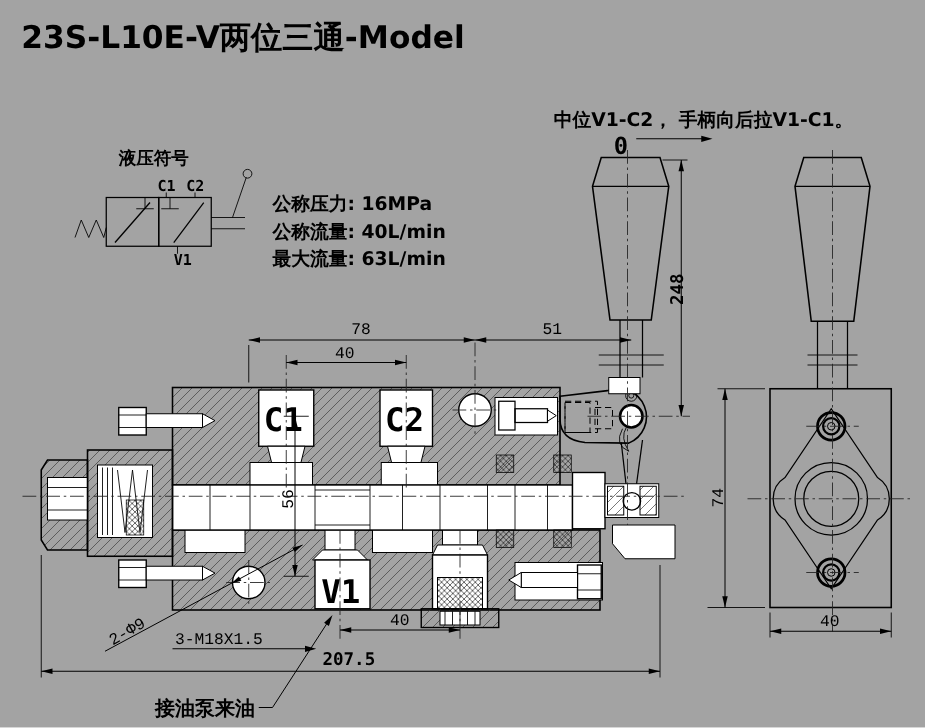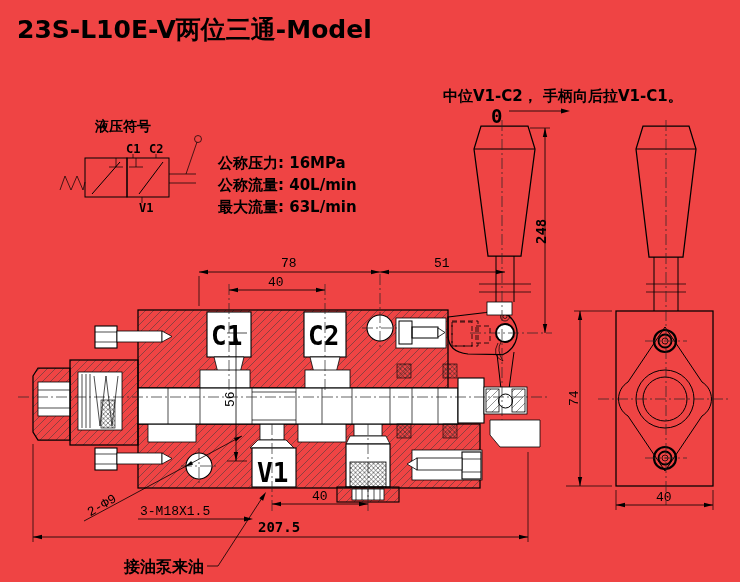--- a/index.html
+++ b/index.html
@@ -1,16 +1,16 @@
 <!DOCTYPE html>
 <html><head>
 <meta charset="utf-8">
 <style>
   html,body{margin:0;padding:0;background:#ffffff;}
-  .canvas{position:relative;width:740px;height:582px;background:#ef4444;overflow:hidden;
+  .canvas{position:relative;width:740px;height:582px;background:#a3a3a3;overflow:hidden;
           font-family:"DejaVu Sans",sans-serif;}
   svg text{user-select:none;}
   .t-title{font:bold 25px "DejaVu Sans",sans-serif;fill:#000;}
   .t-cn{font:bold 15px "DejaVu Sans",sans-serif;fill:#000;}
   .t-cn-sm{font:bold 14px "DejaVu Sans",sans-serif;fill:#000;}
   .t-port{font:bold 26px "DejaVu Sans Mono",monospace;fill:#000;}
   .t-port-sm{font:bold 12px "DejaVu Sans Mono",monospace;fill:#000;}
   .t-dim{font:13px "Liberation Mono","DejaVu Sans Mono",monospace;fill:#000;}
   .t-dimb{font:bold 14px "DejaVu Sans Mono",monospace;fill:#000;}
   .t-zero{font:bold 19px "DejaVu Sans Mono",monospace;fill:#000;}

